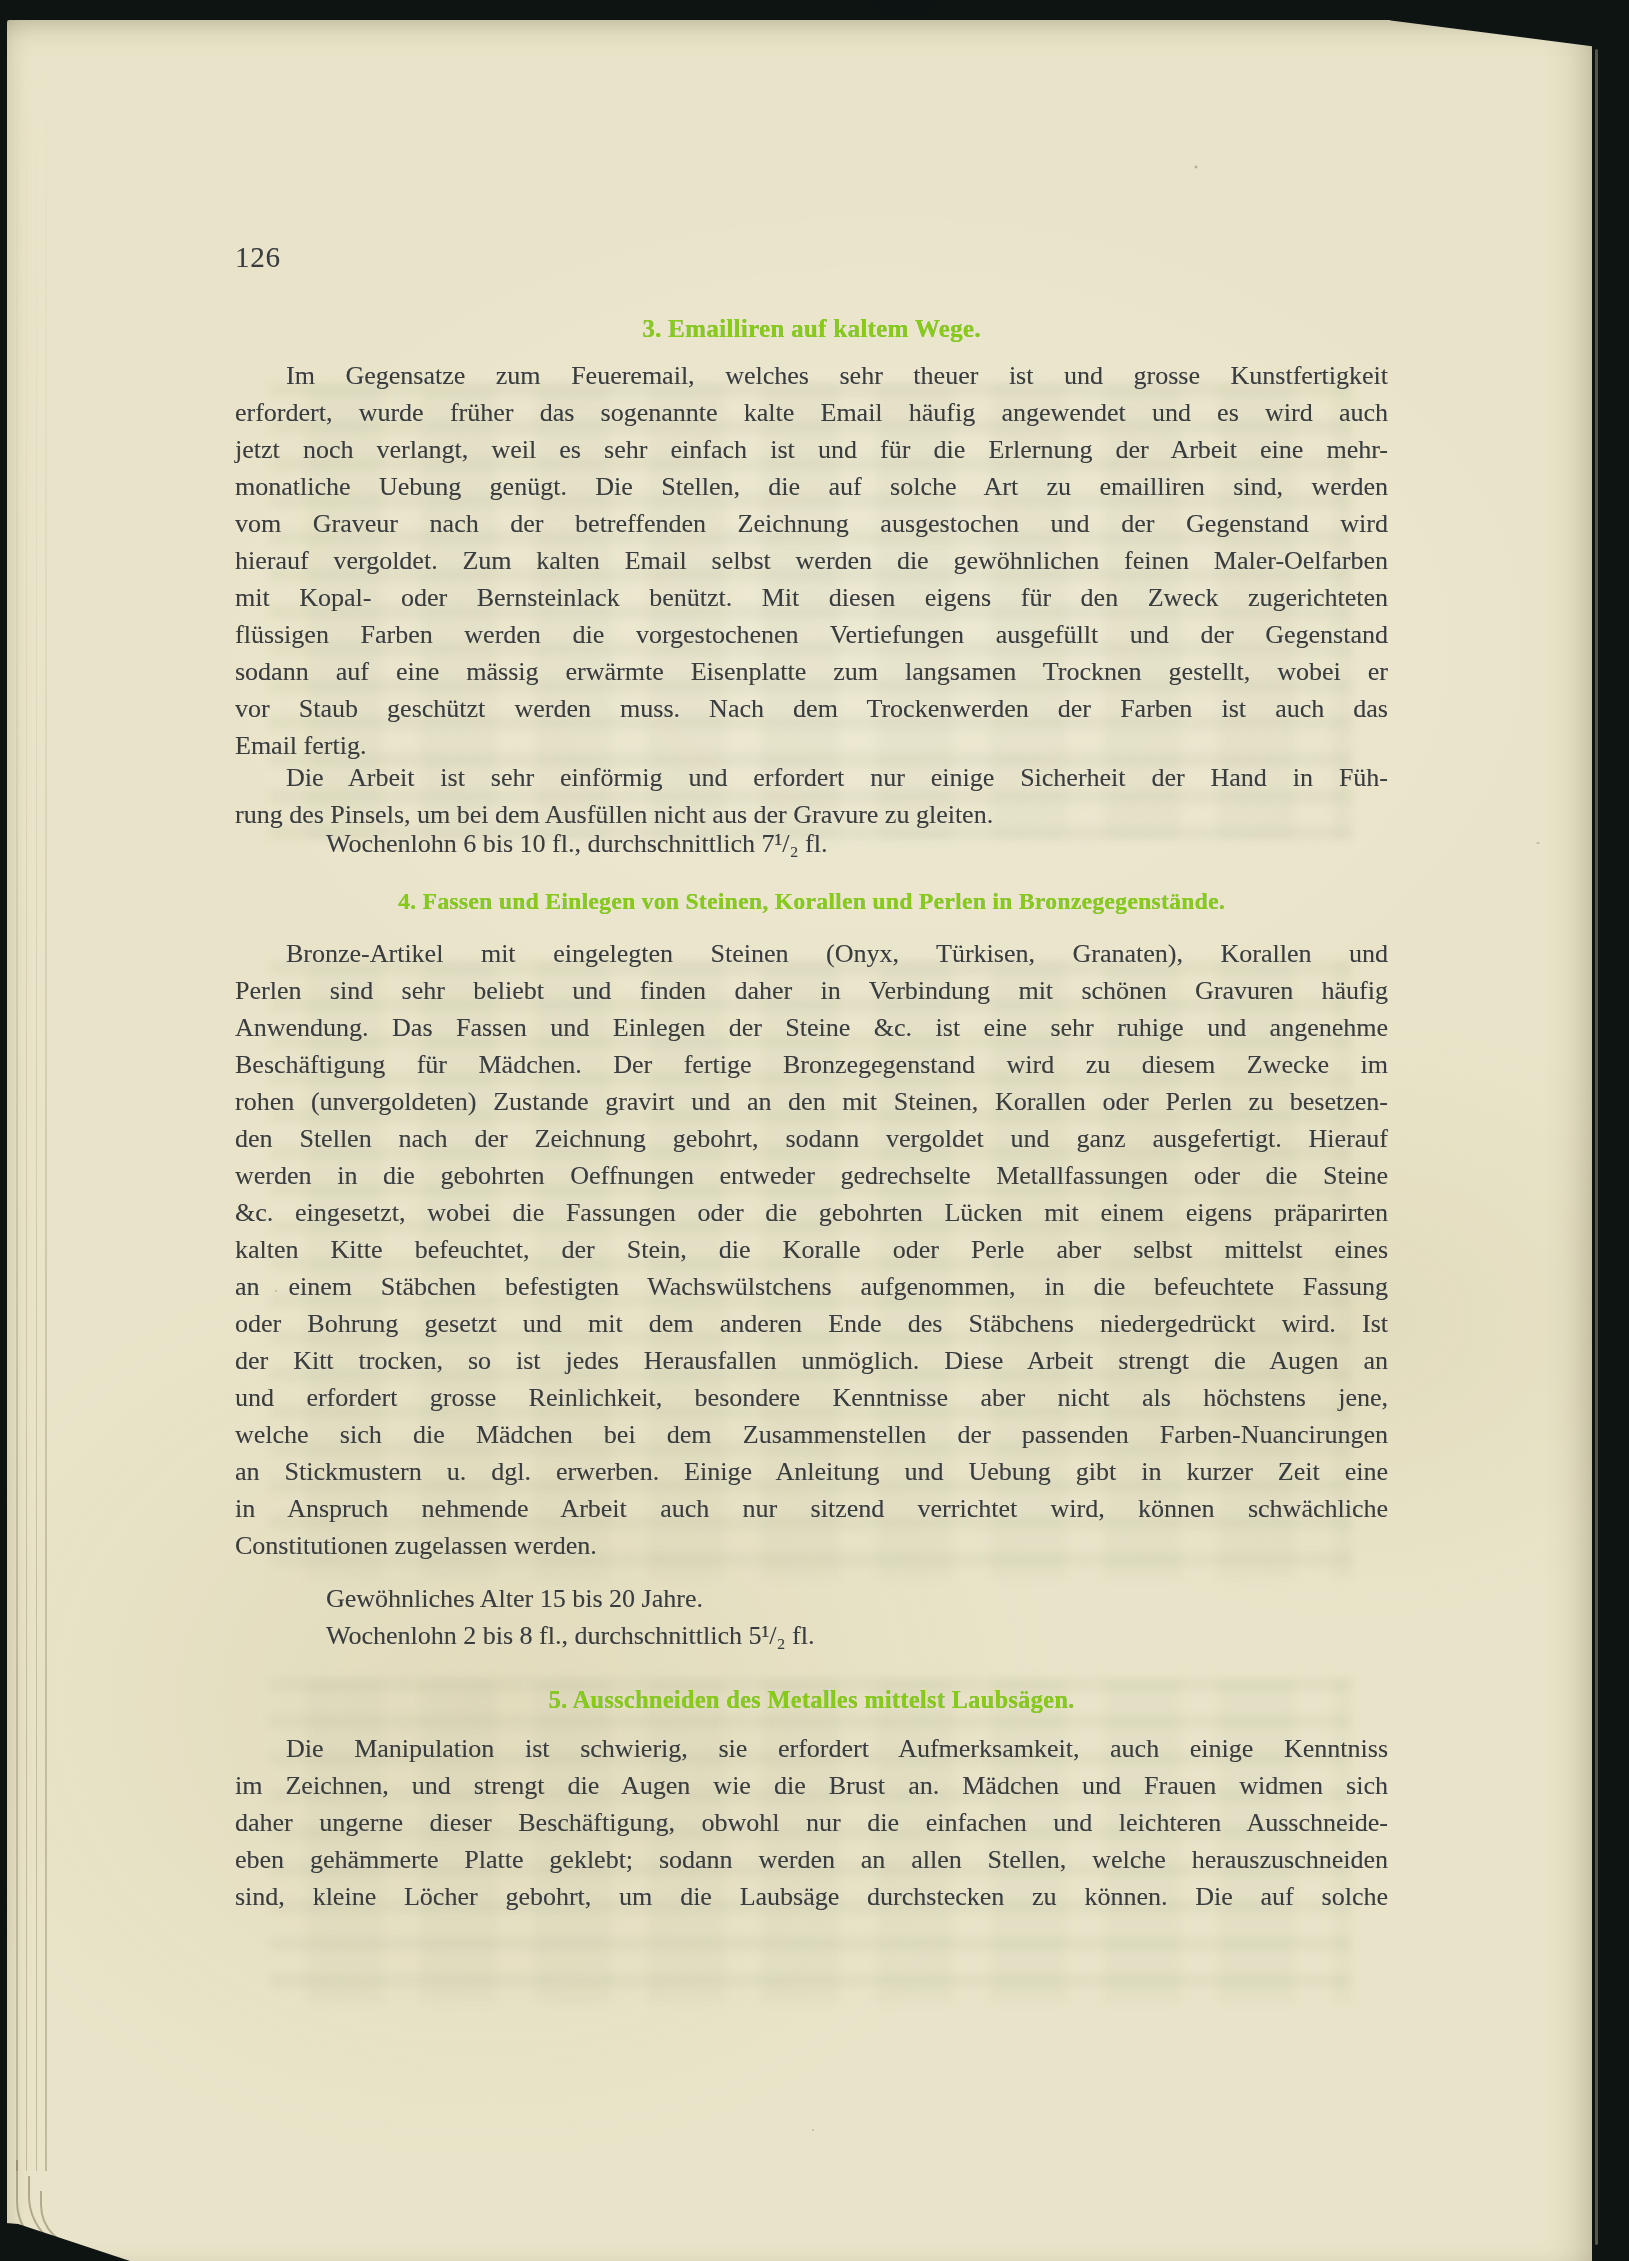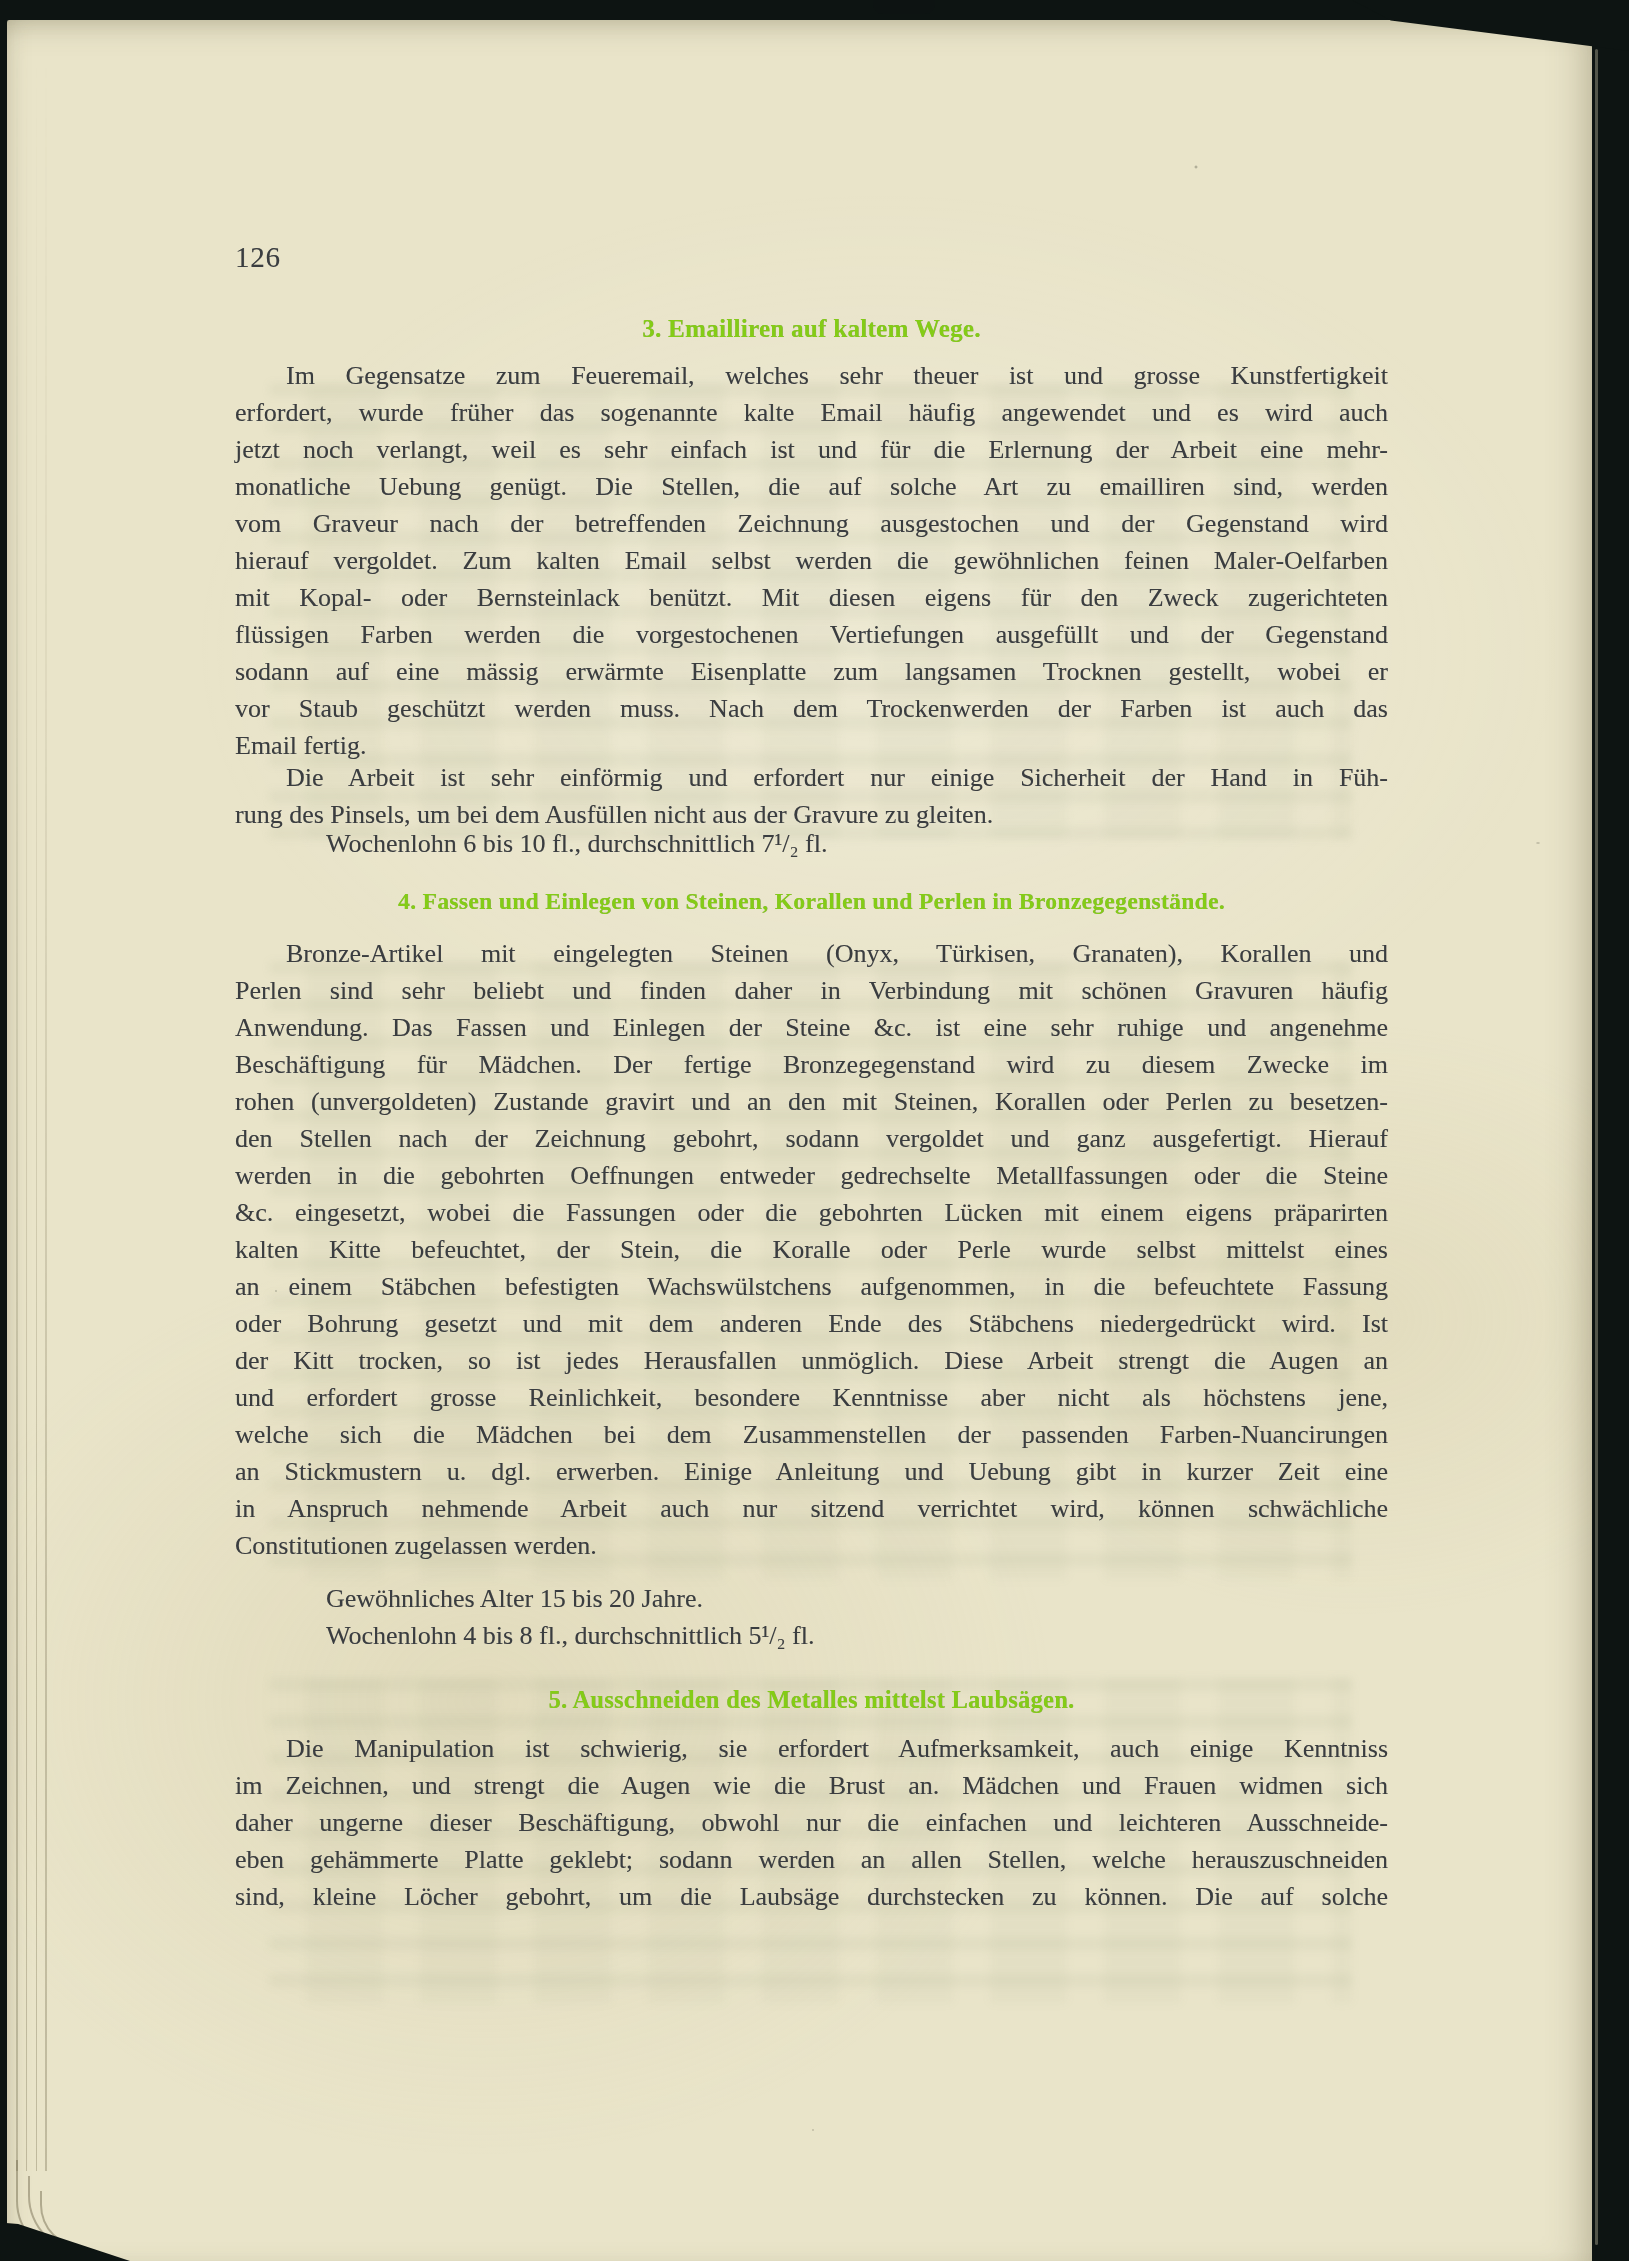--- a/index.html
+++ b/index.html
@@ -185,34 +185,34 @@
 
     <div class="para" style="top:932px;line-height:37px;">
         <div class="line">Bronze-Artikel mit eingelegten Steinen (Onyx, Türkisen, Granaten), Korallen und</div>
         <div class="line">Perlen sind sehr beliebt und finden daher in Verbindung mit schönen Gravuren häufig</div>
         <div class="line">Anwendung. Das Fassen und Einlegen der Steine &amp;c. ist eine sehr ruhige und angenehme</div>
         <div class="line">Beschäftigung für Mädchen. Der fertige Bronzegegenstand wird zu diesem Zwecke im</div>
         <div class="line">rohen (unvergoldeten) Zustande gravirt und an den mit Steinen, Korallen oder Perlen zu besetzen-</div>
         <div class="line">den Stellen nach der Zeichnung gebohrt, sodann vergoldet und ganz ausgefertigt. Hierauf</div>
         <div class="line">werden in die gebohrten Oeffnungen entweder gedrechselte Metallfassungen oder die Steine</div>
         <div class="line">&amp;c. eingesetzt, wobei die Fassungen oder die gebohrten Lücken mit einem eigens präparirten</div>
-        <div class="line">kalten Kitte befeuchtet, der Stein, die Koralle oder Perle wurde selbst mittelst eines</div>
+        <div class="line">kalten Kitte befeuchtet, der Stein, die Koralle oder Perle aber selbst mittelst eines</div>
         <div class="line">an einem Stäbchen befestigten Wachswülstchens aufgenommen, in die befeuchtete Fassung</div>
         <div class="line">oder Bohrung gesetzt und mit dem anderen Ende des Stäbchens niedergedrückt wird. Ist</div>
         <div class="line">der Kitt trocken, so ist jedes Herausfallen unmöglich. Diese Arbeit strengt die Augen an</div>
         <div class="line">und erfordert grosse Reinlichkeit, besondere Kenntnisse aber nicht als höchstens jene,</div>
         <div class="line">welche sich die Mädchen bei dem Zusammenstellen der passenden Farben-Nuancirungen</div>
         <div class="line">an Stickmustern u. dgl. erwerben. Einige Anleitung und Uebung gibt in kurzer Zeit eine</div>
         <div class="line">in Anspruch nehmende Arbeit auch nur sitzend verrichtet wird, können schwächliche</div>
         <div class="line">Constitutionen zugelassen werden.</div>
       </div>
 
     <div class="stat" style="top:1581px;">Gewöhnliches Alter 15 bis 20 Jahre.</div>
 
-    <div class="stat" style="top:1618px;">Wochenlohn 4 bis 8 fl., durchschnittlich 5¹/₂ fl.</div>
+    <div class="stat" style="top:1618px;">Wochenlohn 2 bis 8 fl., durchschnittlich 5¹/₂ fl.</div>
 
     <h2 class="hd hd5" style="top:1683px;">5. Ausschneiden des Metalles mittelst Laubsägen.</h2>
 
     <div class="para cont" style="top:1727px;line-height:37px;">
         <div class="line">Die Manipulation ist schwierig, sie erfordert Aufmerksamkeit, auch einige Kenntniss</div>
         <div class="line">im Zeichnen, und strengt die Augen wie die Brust an. Mädchen und Frauen widmen sich</div>
         <div class="line">daher ungerne dieser Beschäftigung, obwohl nur die einfachen und leichteren Ausschneide-</div>
         <div class="line">eben gehämmerte Platte geklebt; sodann werden an allen Stellen, welche herauszuschneiden</div>
         <div class="line">sind, kleine Löcher gebohrt, um die Laubsäge durchstecken zu können. Die auf solche</div>
       </div>

